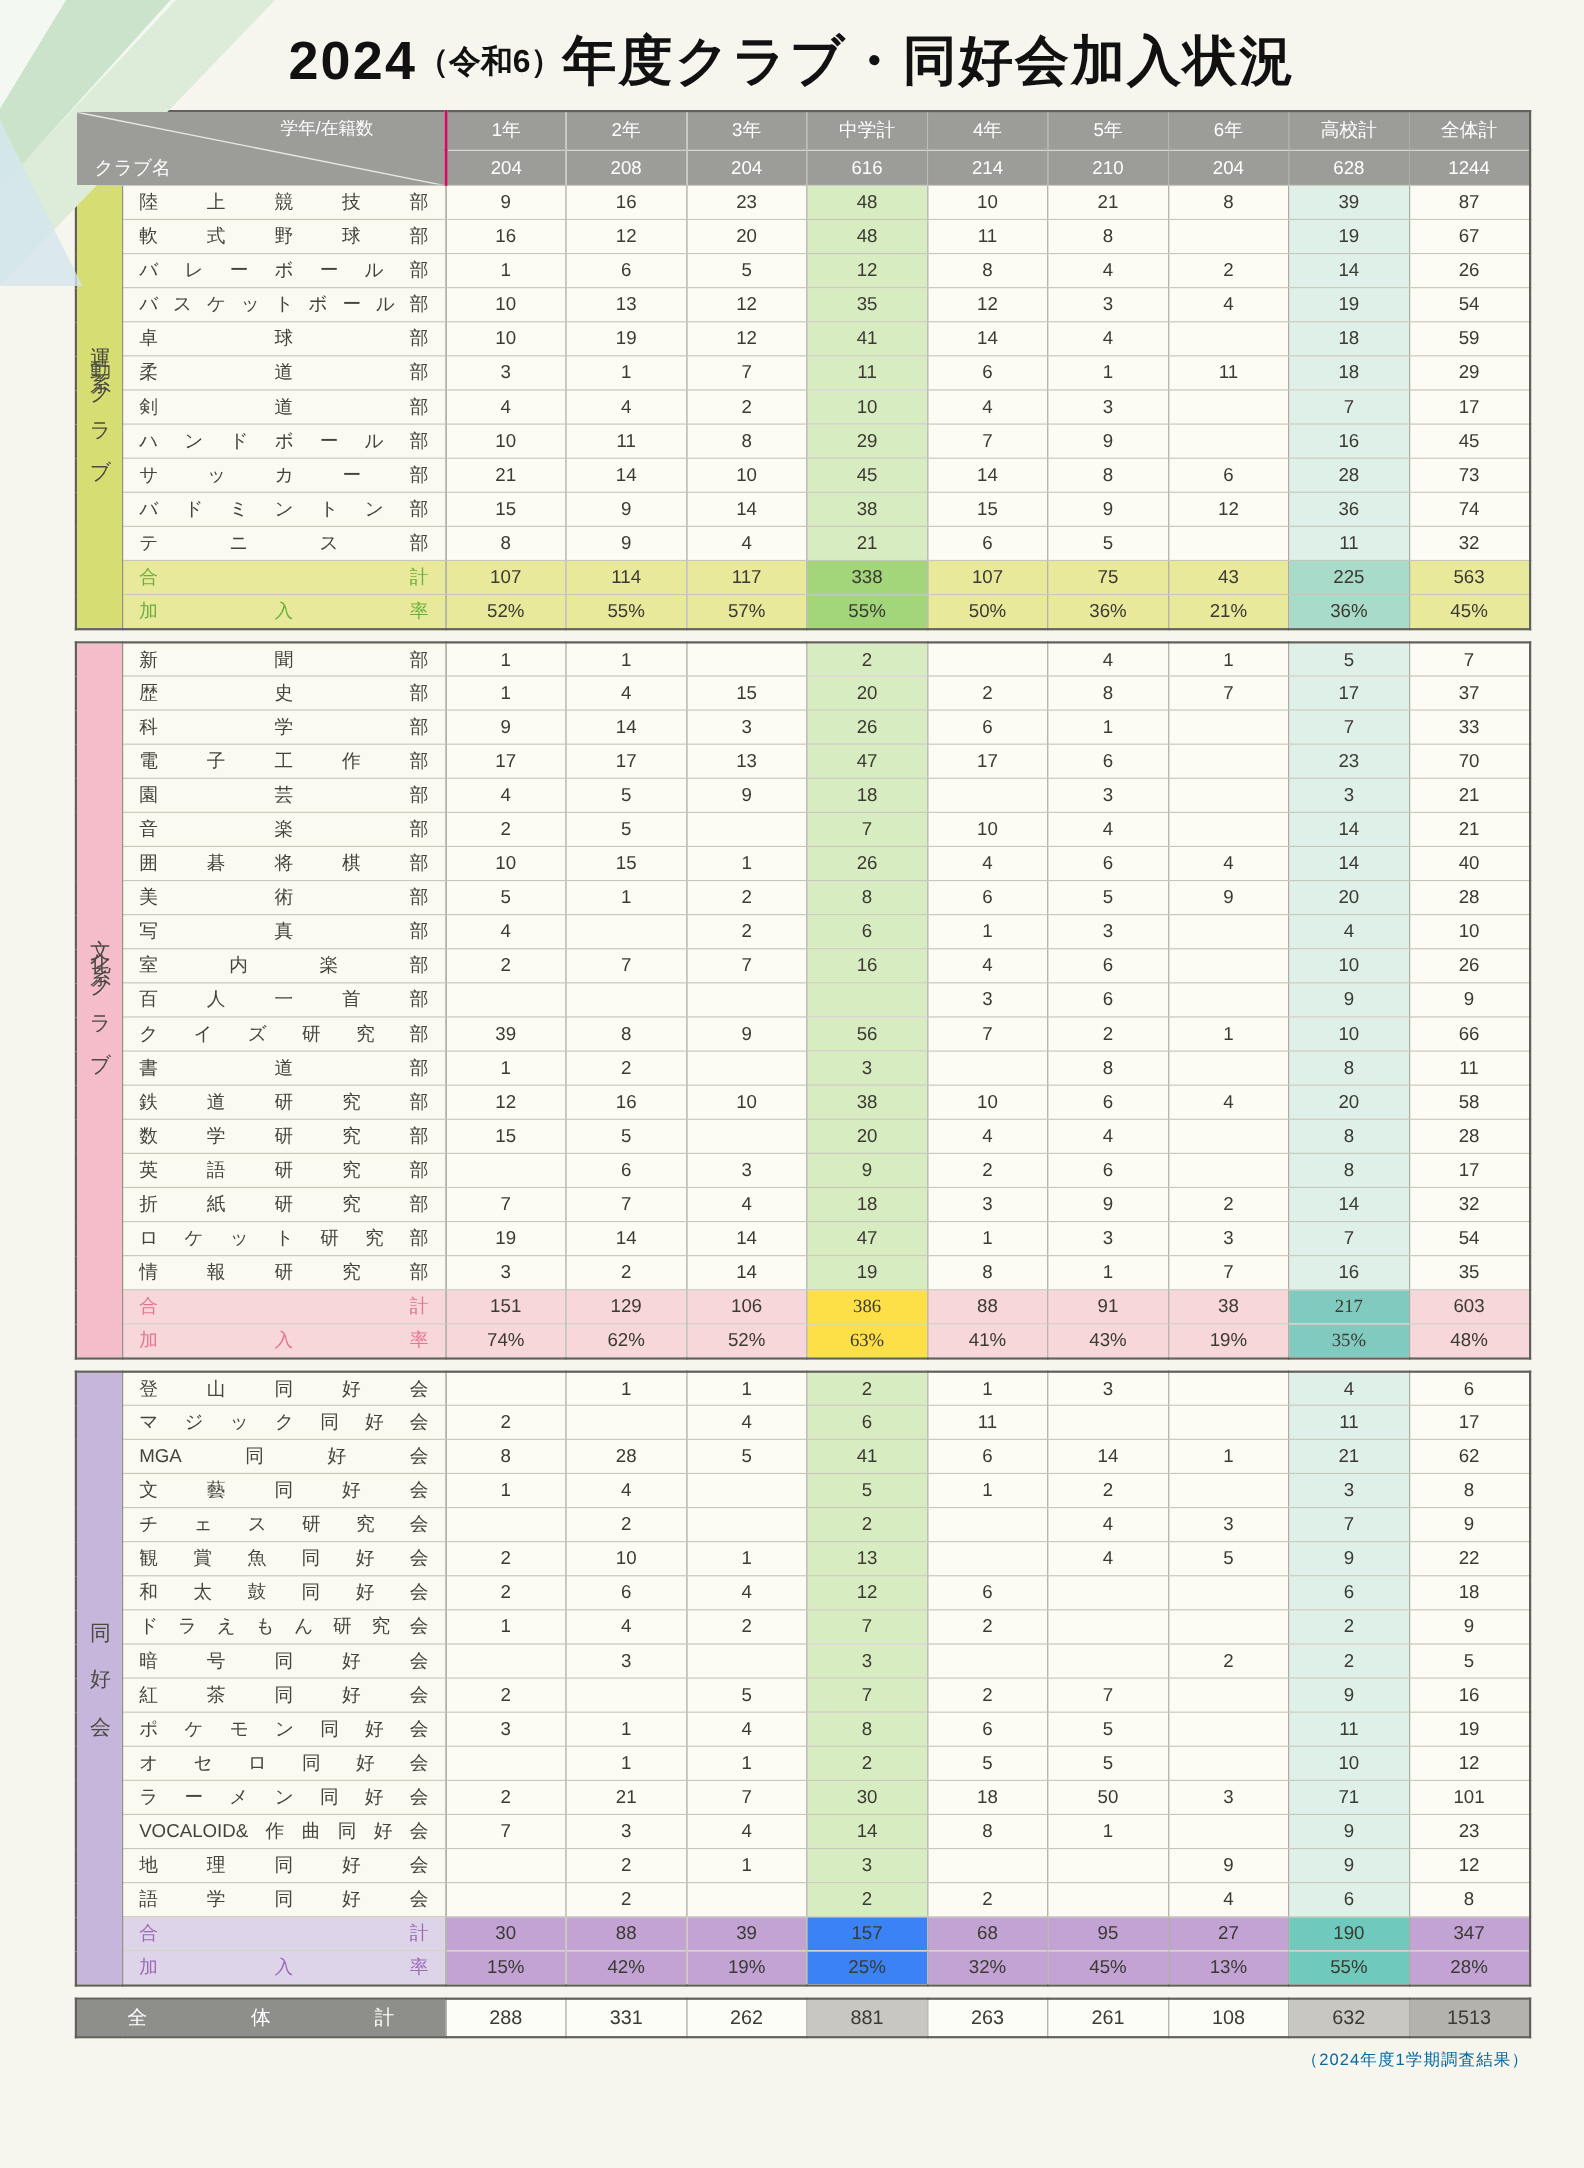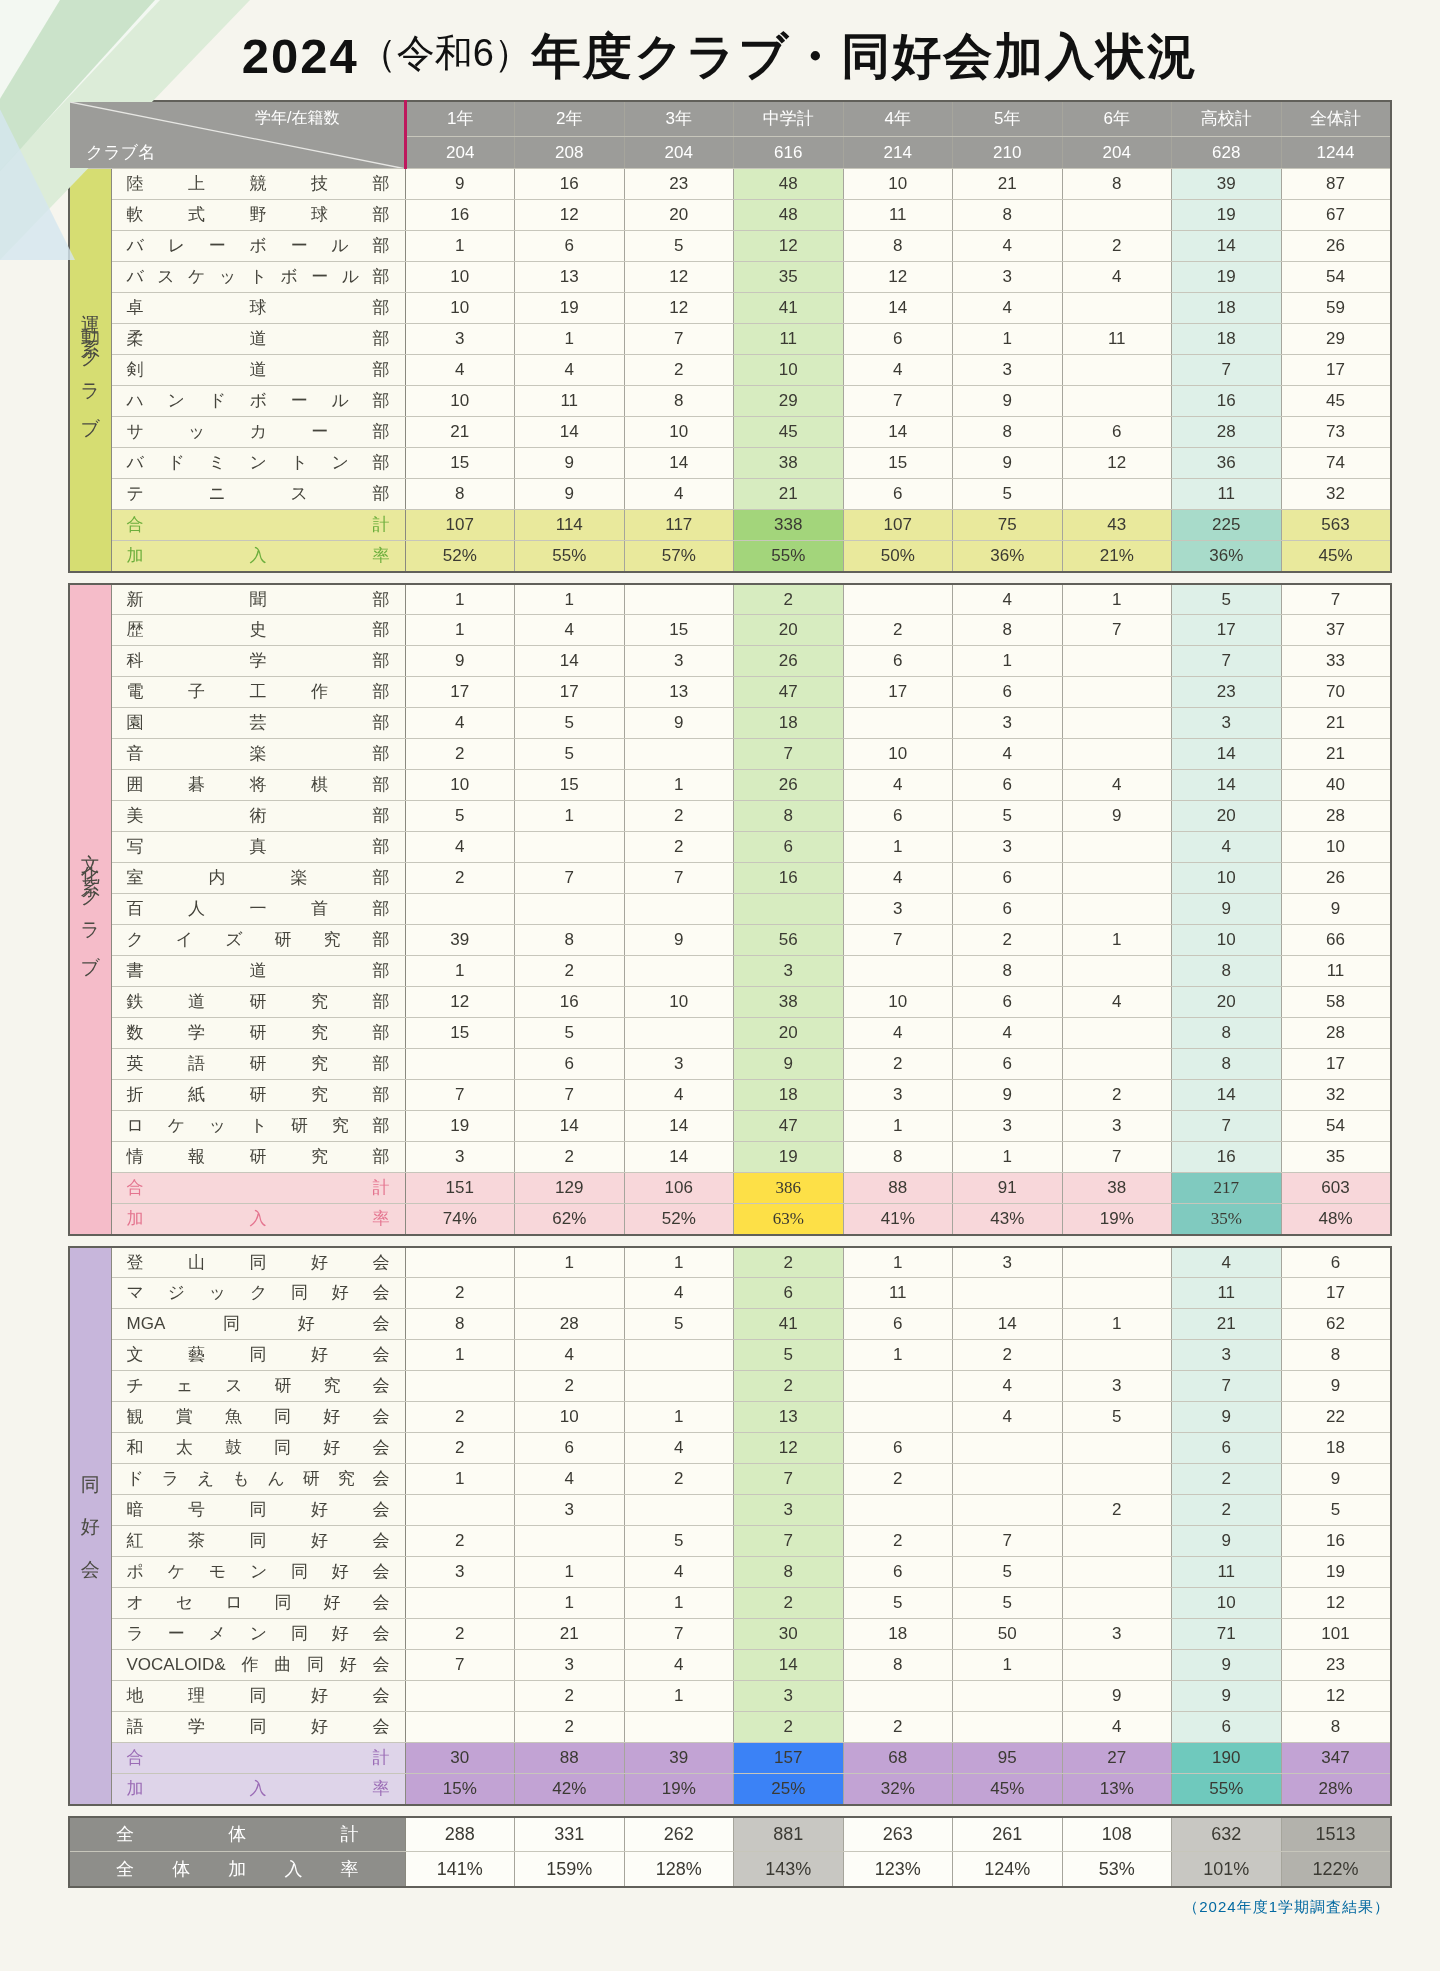--- a/index.html
+++ b/index.html
@@ -15,21 +15,21 @@
   .deco1{width:250px;height:260px;background:#dcecd8;clip-path:polygon(0 0,100% 0,0 100%);}
   .deco2{width:250px;height:260px;background:#bedcbc;opacity:.75;clip-path:polygon(24% 0,62% 0,0 66%,0 38%);}
   .deco3{width:250px;height:260px;background:#d4e6ef;opacity:.8;clip-path:polygon(0 42%,30% 100%,0 100%);}
   .deco4{width:160px;height:170px;background:#f3f8f2;clip-path:polygon(0 0,100% 0,0 100%);}
 
   h1.title{
     margin:30px 0 16px 0; text-align:center;
     font-weight:bold; color:#111; letter-spacing:2px;
     font-size:49px; line-height:1.1;
   }
-  h1.title .era{font-size:38px; letter-spacing:0; vertical-align:7px; font-weight:normal;}
+  h1.title .era{font-size:29px; letter-spacing:0; vertical-align:7px; font-weight:bold;}
 
   .content{margin-left:68px; width:1322px;}
 
   table.grid{
     table-layout:fixed; width:1322px; border-collapse:collapse;
     border:2px solid #61605a; margin:0 0 10px 0;
   }
   col.cs{width:42px;} col.cn{width:294px;} col.cv{width:109.5px;}
 
   .grid th,.grid td{
@@ -814,30 +814,18 @@
             <td class="f-val">288</td>
             <td class="f-val">331</td>
             <td class="f-val">262</td>
             <td class="f-val f-mid">881</td>
             <td class="f-val">263</td>
             <td class="f-val">261</td>
             <td class="f-val">108</td>
             <td class="f-val f-mid">632</td>
             <td class="f-val f-last">1513</td>
           </tr>
-          <tr>
-            <td colspan="2" class="f-label">全体加入率</td>
-            <td class="f-val">141%</td>
-            <td class="f-val">159%</td>
-            <td class="f-val">128%</td>
-            <td class="f-val f-mid">143%</td>
-            <td class="f-val">123%</td>
-            <td class="f-val">124%</td>
-            <td class="f-val">53%</td>
-            <td class="f-val f-mid">101%</td>
-            <td class="f-val f-last">122%</td>
-          </tr>
         </tbody>
     </table>
 
     <div class="footnote">（2024年度1学期調査結果）</div>
   </div>
 </div>
 
 </body></html>

